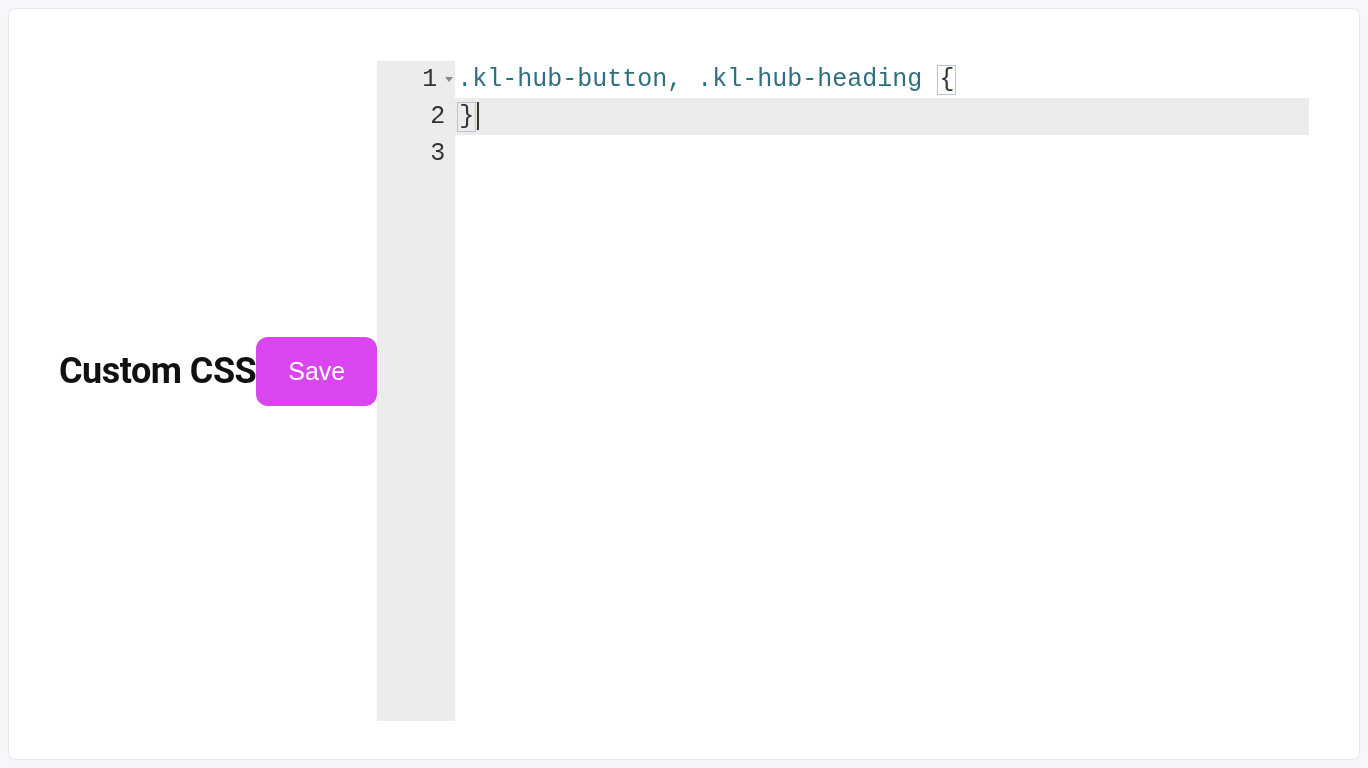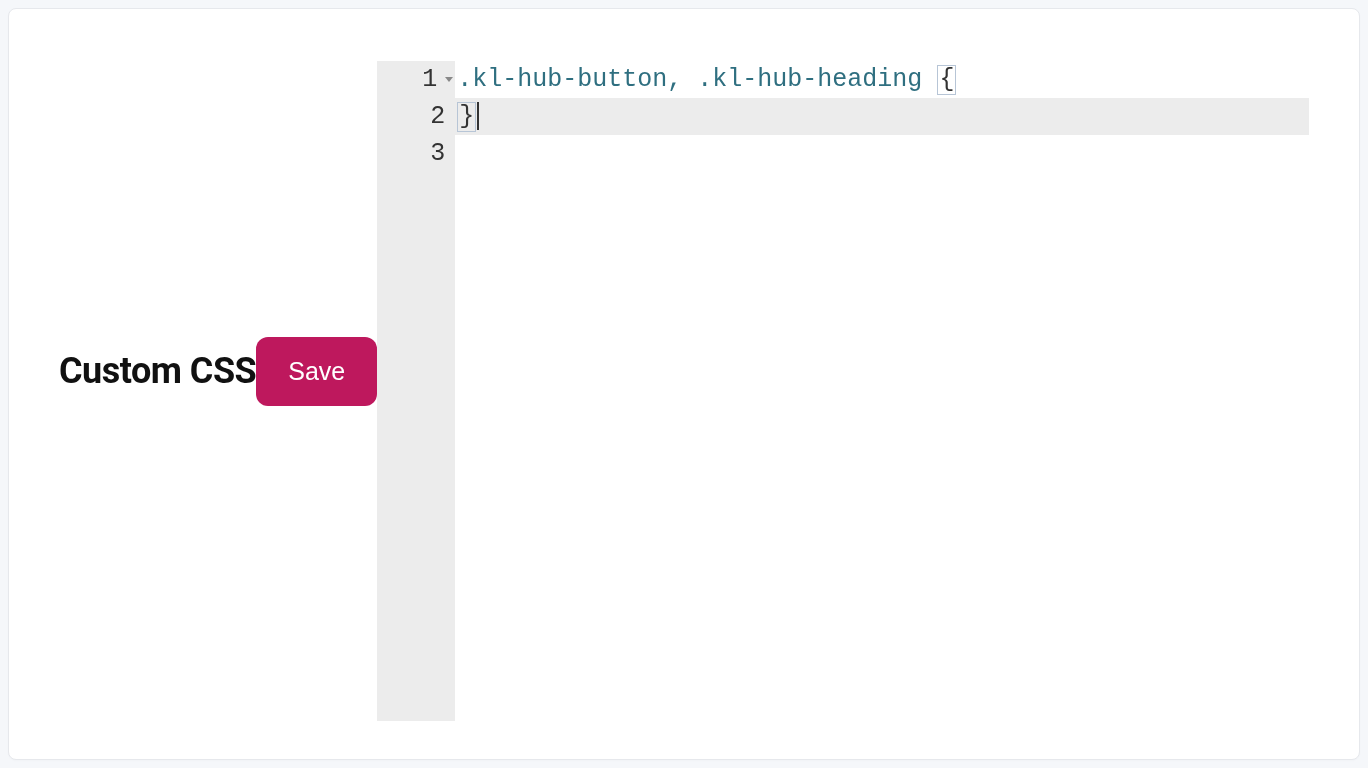--- a/index.html
+++ b/index.html
@@ -27,21 +27,21 @@
     align-items: center;
     margin-bottom: 40px;
   }
   .title {
     font-size: 36px;
     font-weight: 700;
     color: #111;
     letter-spacing: -0.5px;
   }
   .save-btn {
-    background: #be185d;
+    background: #d946ef;
     color: #ffffff;
     border: none;
     border-radius: 12px;
     padding: 20px 32px;
     font-size: 25px;
     font-weight: 500;
     cursor: pointer;
   }
   .editor {
     flex: 1;

